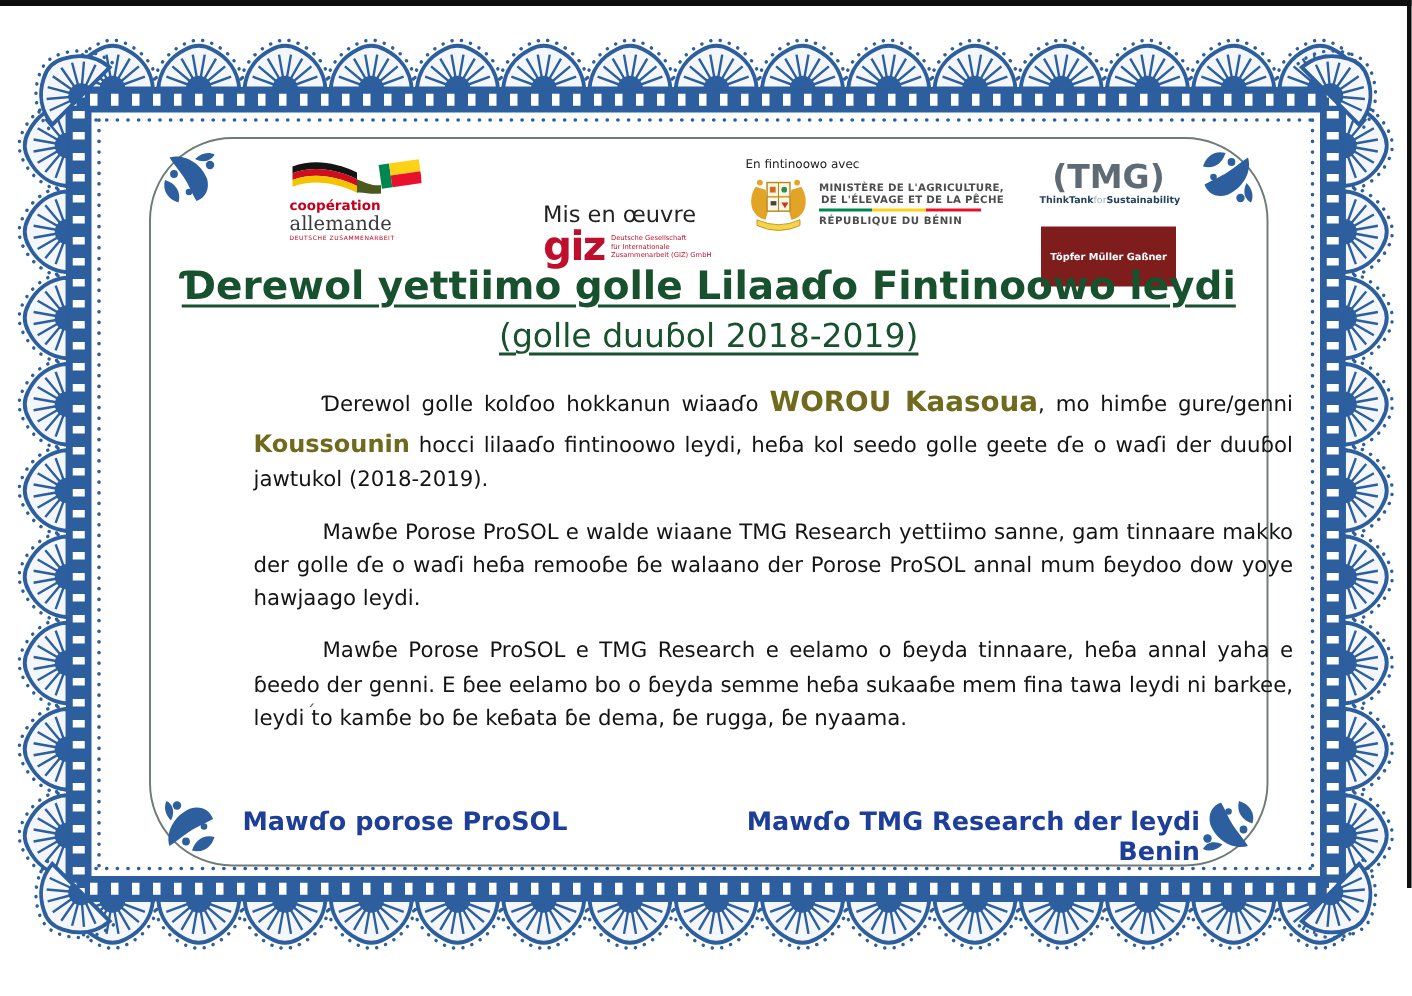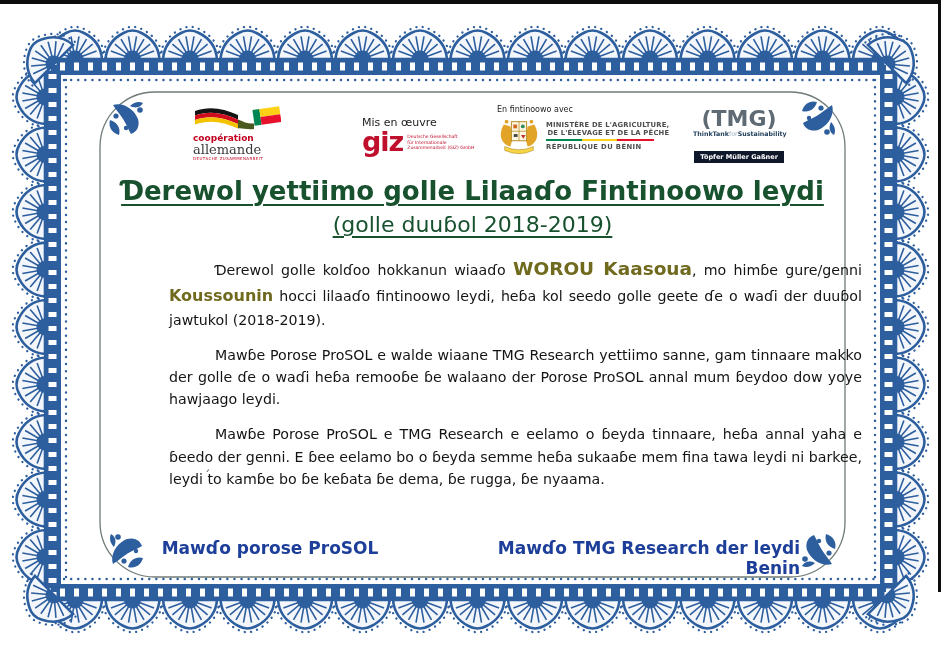--- a/index.html
+++ b/index.html
@@ -11,40 +11,40 @@
   .edge-right{position:absolute;top:0;right:0;width:3px;height:592px;background:#0d0d0d;}
   .lace{position:absolute;top:0;left:0;}
 
   
   .logo-coop{position:absolute;left:193px;top:106px;width:92px;text-align:left;}
   .logo-coop .l1{font-size:9px;font-weight:bold;color:#c2001d;line-height:9px;margin-top:-2px;}
   .logo-coop .l2{font-size:13px;color:#3a3a3a;line-height:13px;font-family:"DejaVu Serif","Liberation Serif",serif;}
   .logo-coop .l3{font-size:4px;color:#c2001d;letter-spacing:.4px;line-height:6px;}
 
   .logo-giz{position:absolute;left:362px;top:116px;}
-  .logo-giz .caption{font-size:11px;color:#222;margin-bottom:1px;}
+  .logo-giz .caption{font-size:15px;color:#222;margin-bottom:1px;margin-top:18px;}
   .logo-giz .row{display:flex;align-items:flex-start;}
   .logo-giz .giz{font-size:27px;font-weight:bold;color:#c00f2d;line-height:24px;letter-spacing:-1px;}
   .logo-giz .subs{margin-left:4px;margin-top:4px;}
   .logo-giz .subs div{font-size:4.5px;color:#c00f2d;line-height:5.5px;}
 
   .logo-min{position:absolute;left:497px;top:105px;}
   .logo-min .caption{font-size:8px;color:#222;margin-bottom:1px;}
   .logo-min .row{display:flex;align-items:center;}
   .logo-min .txt{margin-left:5px;}
   .logo-min .txt .t1{font-size:6.8px;font-weight:bold;color:#4d4d4d;line-height:8px;letter-spacing:.2px;text-align:right;}
   .logo-min .tricolor{height:2px;width:108px;margin:2px 0;background:linear-gradient(to right,#008751 0 33%,#fcd116 33% 66%,#e8112d 66% 100%);}
   .logo-min .txt .t3{font-size:6.8px;font-weight:bold;color:#4d4d4d;letter-spacing:.4px;}
 
   .logo-tmg{position:absolute;left:693px;top:108px;width:92px;text-align:center;}
   .logo-tmg .name{font-size:22px;font-weight:bold;color:#5f6b74;line-height:22px;}
   .logo-tmg .tagline{font-size:6.3px;line-height:8px;}
   .logo-tmg .tagline .b{font-weight:bold;color:#24425f;}
   .logo-tmg .tagline .l{color:#9ab0c0;}
-  .logo-tmg .box{display:inline-block;background:#0f172a;color:#fff;font-size:6.5px;font-weight:bold;padding:2px 6px;margin-top:13px;}
+  .logo-tmg .box{display:inline-block;background:#7f1d1d;color:#fff;font-size:6.5px;font-weight:bold;padding:16px 6px;margin-top:13px;}
 
   
   .title1{position:absolute;left:100px;top:176px;width:745px;text-align:center;
     font-size:26px;font-weight:bold;color:#17512e;
     text-decoration:underline;text-decoration-thickness:2px;text-underline-offset:4px;}
   .title2{position:absolute;left:100px;top:212px;width:745px;text-align:center;
     font-size:22px;color:#17512e;
     text-decoration:underline;text-decoration-thickness:1.5px;text-underline-offset:4px;}
 
   

